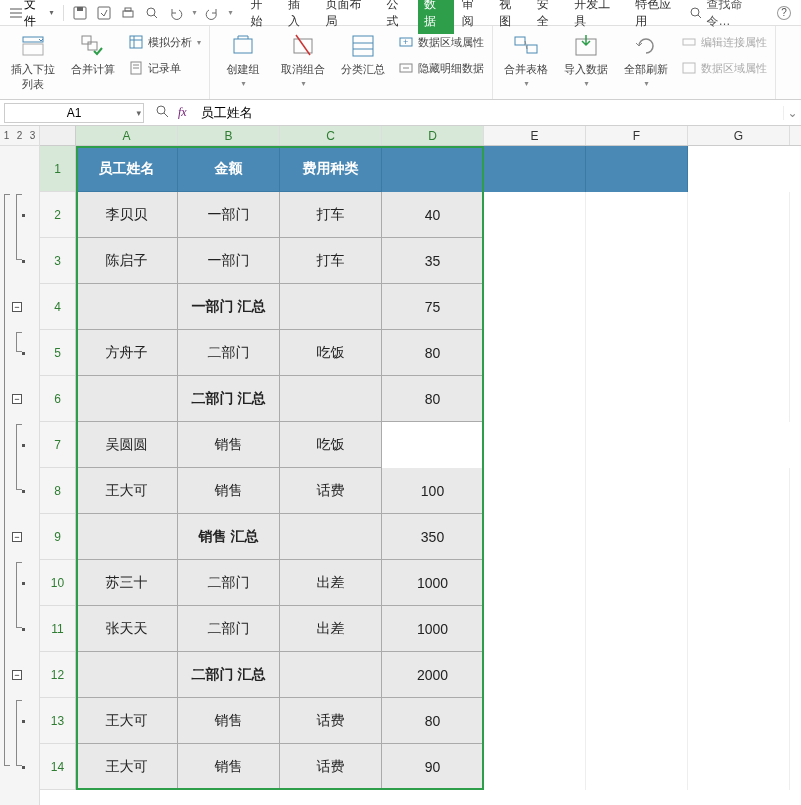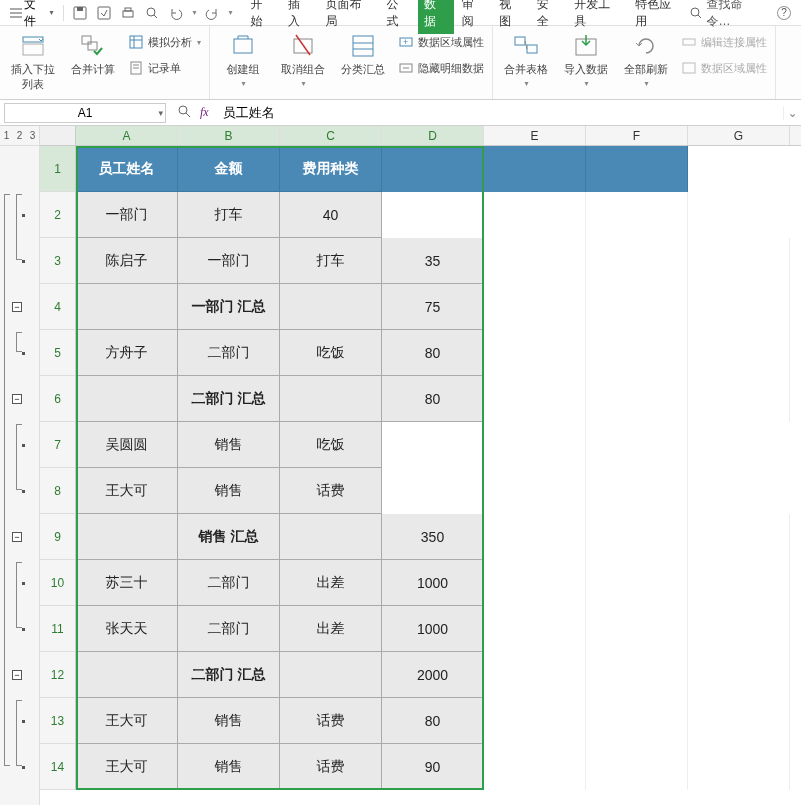--- a/index.html
+++ b/index.html
@@ -21,21 +21,21 @@
   .ribbon-group { display:flex; align-items:flex-start; padding: 6px 8px; gap: 10px; border-right:1px solid #e6e6e6; }
   .ribbon-btn-large { display:flex; flex-direction:column; align-items:center; gap:2px; font-size:11px; color:#444; width: 50px; text-align:center;}
   .ribbon-btn-large .icn { width:28px; height:28px; display:flex; align-items:center; justify-content:center;}
   .ribbon-stack { display:flex; flex-direction:column; gap:6px; }
   .ribbon-btn-small { display:flex; align-items:center; gap:4px; font-size:11px; color:#444; white-space:nowrap; height: 20px;}
   .ribbon-btn-small.disabled { color:#aaa; }
   .ribbon-btn-small .icn { width:16px; height:16px; display:flex; align-items:center; justify-content:center;}
   .chev-dn { font-size:8px; color:#888; margin-left:1px;}
   
   .fx-bar { display:flex; align-items:center; height:26px; border-bottom:1px solid #d0d0d0; }
-  .namebox { width: 162px; border:1px solid #ccc; margin:2px 4px; height:20px; display:flex; align-items:center; position:relative;}
+  .namebox { width: 140px; border:1px solid #ccc; margin:2px 4px; height:20px; display:flex; align-items:center; position:relative;}
   .namebox input { border:none; width:100%; text-align:center; font-size:12px; outline:none; background:transparent;}
   .namebox .dd { position:absolute; right:2px; font-size:9px; color:#666;}
   .fx-icons { display:flex; gap:8px; padding:0 8px; color:#701a75;}
   .fx-input { flex:1; border:none; padding:0 6px; font-size:13px; outline:none;}
   .fx-expand { width:18px; text-align:center; color:#888; border-left:1px solid #eee;}
   
   .sheet-area { display:flex; height: 680px; }
   .outline-col { width:40px; background:#f5f5f5; display:flex; flex-direction:column; }
   .outline-hdr { height:20px; display:flex; align-items:center; justify-content:space-around; font-size:10px; color:#555; border-bottom:1px solid #ddd; border-right:1px solid #ddd;}
   .outline-body { flex:1; position:relative; border-right:1px solid #ddd;}
@@ -377,20 +377,21 @@
         <div class="sel-border" style="left:0;top:0;width:408px;height:644px;"></div>
       <div class="data-row hdr-row">
             <div class="cell wA">员工姓名</div>
             <div class="cell wD">金额</div>
             <div class="cell wC">费用种类</div>
             <div class="cell plain wE"></div>
             <div class="cell plain wF"></div>
             <div class="cell plain wG"></div>
           </div>
           <div class="data-row">
+            <div class="cell wA">李贝贝</div>
             <div class="cell wB">一部门</div>
             <div class="cell wC">打车</div>
             <div class="cell wD">40</div>
             <div class="cell plain wE"></div>
             <div class="cell plain wF"></div>
             <div class="cell plain wG"></div>
           </div>
           <div class="data-row">
             <div class="cell wA">陈启子</div>
             <div class="cell wB">一部门</div>
@@ -432,20 +433,21 @@
             <div class="cell wB">销售</div>
             <div class="cell wC">吃饭</div>
             <div class="cell plain wE"></div>
             <div class="cell plain wF"></div>
             <div class="cell plain wG"></div>
           </div>
           <div class="data-row">
             <div class="cell wA">王大可</div>
             <div class="cell wB">销售</div>
             <div class="cell wC">话费</div>
+            <div class="cell wD">100</div>
             <div class="cell plain wE"></div>
             <div class="cell plain wF"></div>
             <div class="cell plain wG"></div>
           </div>
           <div class="data-row">
             <div class="cell wA bold-row"></div>
             <div class="cell wB bold bold-row" style="font-weight: bold;">销售 汇总</div>
             <div class="cell wC bold-row"></div>
             <div class="cell wD bold-row">350</div>
             <div class="cell plain wE"></div>

